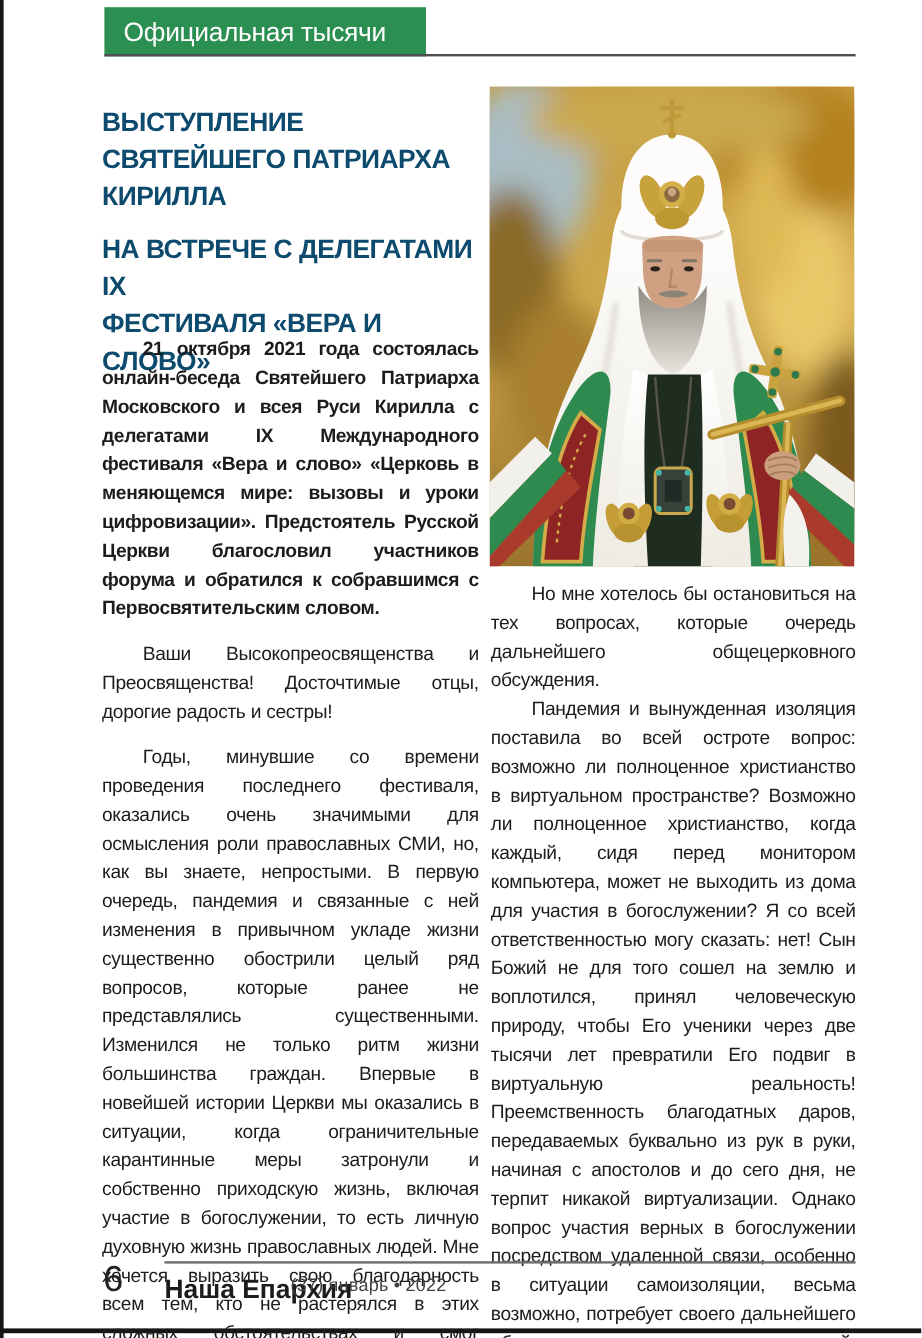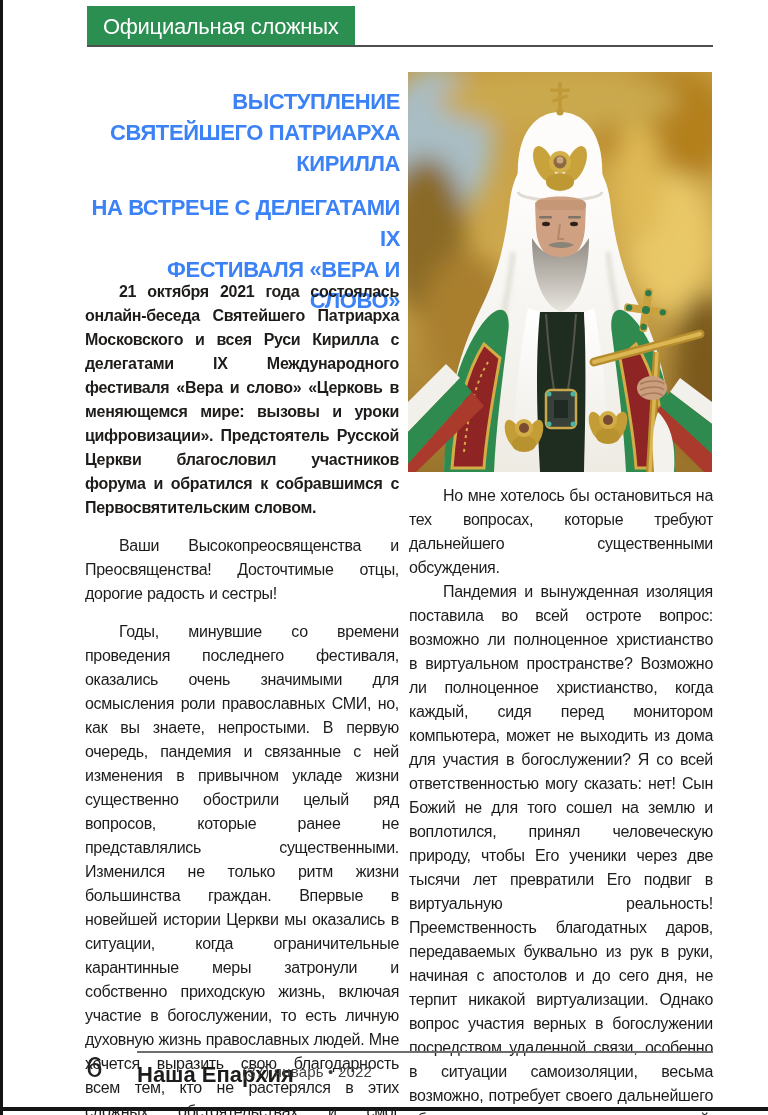--- a/index.html
+++ b/index.html
@@ -11,22 +11,22 @@
   .edge-bottom{position:absolute;left:0;top:1107px;width:768px;height:4px;background:#151515;}
 
   .kicker-bar{
     position:absolute;left:87px;top:6px;width:268px;height:41px;
     background:#2C8F52;display:flex;align-items:center;box-sizing:border-box;padding-left:16px;
   }
   .kicker-bar span{color:#ffffff;font-size:22px;letter-spacing:-0.3px;font-weight:400;}
   .kicker-rule{position:absolute;left:87px;top:45px;width:626px;height:2px;background:#4f4f4f;}
 
   .title{
-    position:absolute;left:85px;width:315px;margin:0;text-align:right;
-    color:#3b82f6;font-weight:700;white-space:pre-line;letter-spacing:-0.4px;
+    position:absolute;left:85px;width:315px;margin:0;text-align:left;
+    color:#0c4a6e;font-weight:700;white-space:pre-line;letter-spacing:-0.4px;
     font-size:22px;line-height:31px;
   }
   .t1{top:86px;}
   .t2{top:192px;}
 
   .photo{position:absolute;left:408px;top:72px;width:304px;height:400px;margin:0;}
   .photo svg{display:block;width:304px;height:400px;}
 
   .col{position:absolute;}
   .col-left{left:85px;top:280px;width:314px;}
@@ -45,21 +45,21 @@
   .footer-issue{position:absolute;left:242px;top:1063px;font-size:15px;color:#3f3f3f;letter-spacing:0.2px;}
 </style>
 </head>
 <body>
 
 <div class="page">
   <div class="edge-left"></div>
   <div class="edge-bottom"></div>
 
   <div class="kicker-bar">
-    <span>Официальная сложных</span>
+    <span>Официальная тысячи</span>
   </div>
   <div class="kicker-rule"></div>
 
   <h1 class="title t1">ВЫСТУПЛЕНИЕ
 СВЯТЕЙШЕГО ПАТРИАРХА
 КИРИЛЛА</h1>
   <h2 class="title t2">НА ВСТРЕЧЕ С ДЕЛЕГАТАМИ IX
 ФЕСТИВАЛЯ «ВЕРА И СЛОВО»</h2>
 
   <figure class="photo">
@@ -213,21 +213,21 @@
     </svg>
   </figure>
 
   <div class="col col-left">
     <p class="lede indent">21 октября 2021 года состоялась онлайн-беседа Святейшего Патриарха Московского и всея Руси Кирилла с делегатами IX Международного фестиваля «Вера и слово» «Церковь в меняющемся мире: вызовы и уроки цифровизации». Предстоятель Русской Церкви благословил участников форума и обратился к собравшимся с Первосвятительским словом.</p>
     <p class="indent gap">Ваши Высокопреосвященства и Преосвященства! Досточтимые отцы, дорогие радость и сестры!</p>
     <p class="indent gap">Годы, минувшие со времени проведения последнего фестиваля, оказались очень значимыми для осмысления роли православных СМИ, но, как вы знаете, непростыми. В первую очередь, пандемия и связанные с ней изменения в привычном укладе жизни существенно обострили целый ряд вопросов, которые ранее не представлялись существенными. Изменился не только ритм жизни большинства граждан. Впервые в новейшей истории Церкви мы оказались в ситуации, когда ограничительные карантинные меры затронули и собственно приходскую жизнь, включая участие в богослужении, то есть личную духовную жизнь православных людей. Мне хочется выразить свою благодарность всем тем, кто не растерялся в этих сложных обстоятельствах и смог оперативно организовать трансляцию богослужений, проведение различных приходских мероприятий с использованием средств удаленной связи. Способность быстро и эффективно реагировать на современные вызовы — это хороший показатель</p>
   </div>
 
   <div class="col col-right">
-    <p class="indent">Но мне хотелось бы остановиться на тех вопросах, которые требуют дальнейшего существенными обсуждения.</p>
+    <p class="indent">Но мне хотелось бы остановиться на тех вопросах, которые очередь дальнейшего общецерковного обсуждения.</p>
     <p class="indent">Пандемия и вынужденная изоляция поставила во всей остроте вопрос: возможно ли полноценное христианство в виртуальном пространстве? Возможно ли полноценное христианство, когда каждый, сидя перед монитором компьютера, может не выходить из дома для участия в богослужении? Я со всей ответственностью могу сказать: нет! Сын Божий не для того сошел на землю и воплотился, принял человеческую природу, чтобы Его ученики через две тысячи лет превратили Его подвиг в виртуальную реальность! Преемственность благодатных даров, передаваемых буквально из рук в руки, начиная с апостолов и до сего дня, не терпит никакой виртуализации. Однако вопрос участия верных в богослужении посредством удаленной связи, особенно в ситуации самоизоляции, весьма возможно, потребует своего дальнейшего обсуждения, причем как среди пастырей, так и среди ответственных за информационную деятельность. Здесь необходимо проявить не только большую духовную рассудительность, но и снисхождение к тем, кто действительно не имеет возможности регулярно разделять радость полноценной молитвенной</p>
   </div>
 
   <span class="page-num">6</span>
   <div class="footer-rule"></div>
   <span class="footer-mag">Наша Епархия</span>
   <span class="footer-issue">(37) январь • 2022</span>
 </div>
 
 </body></html>

